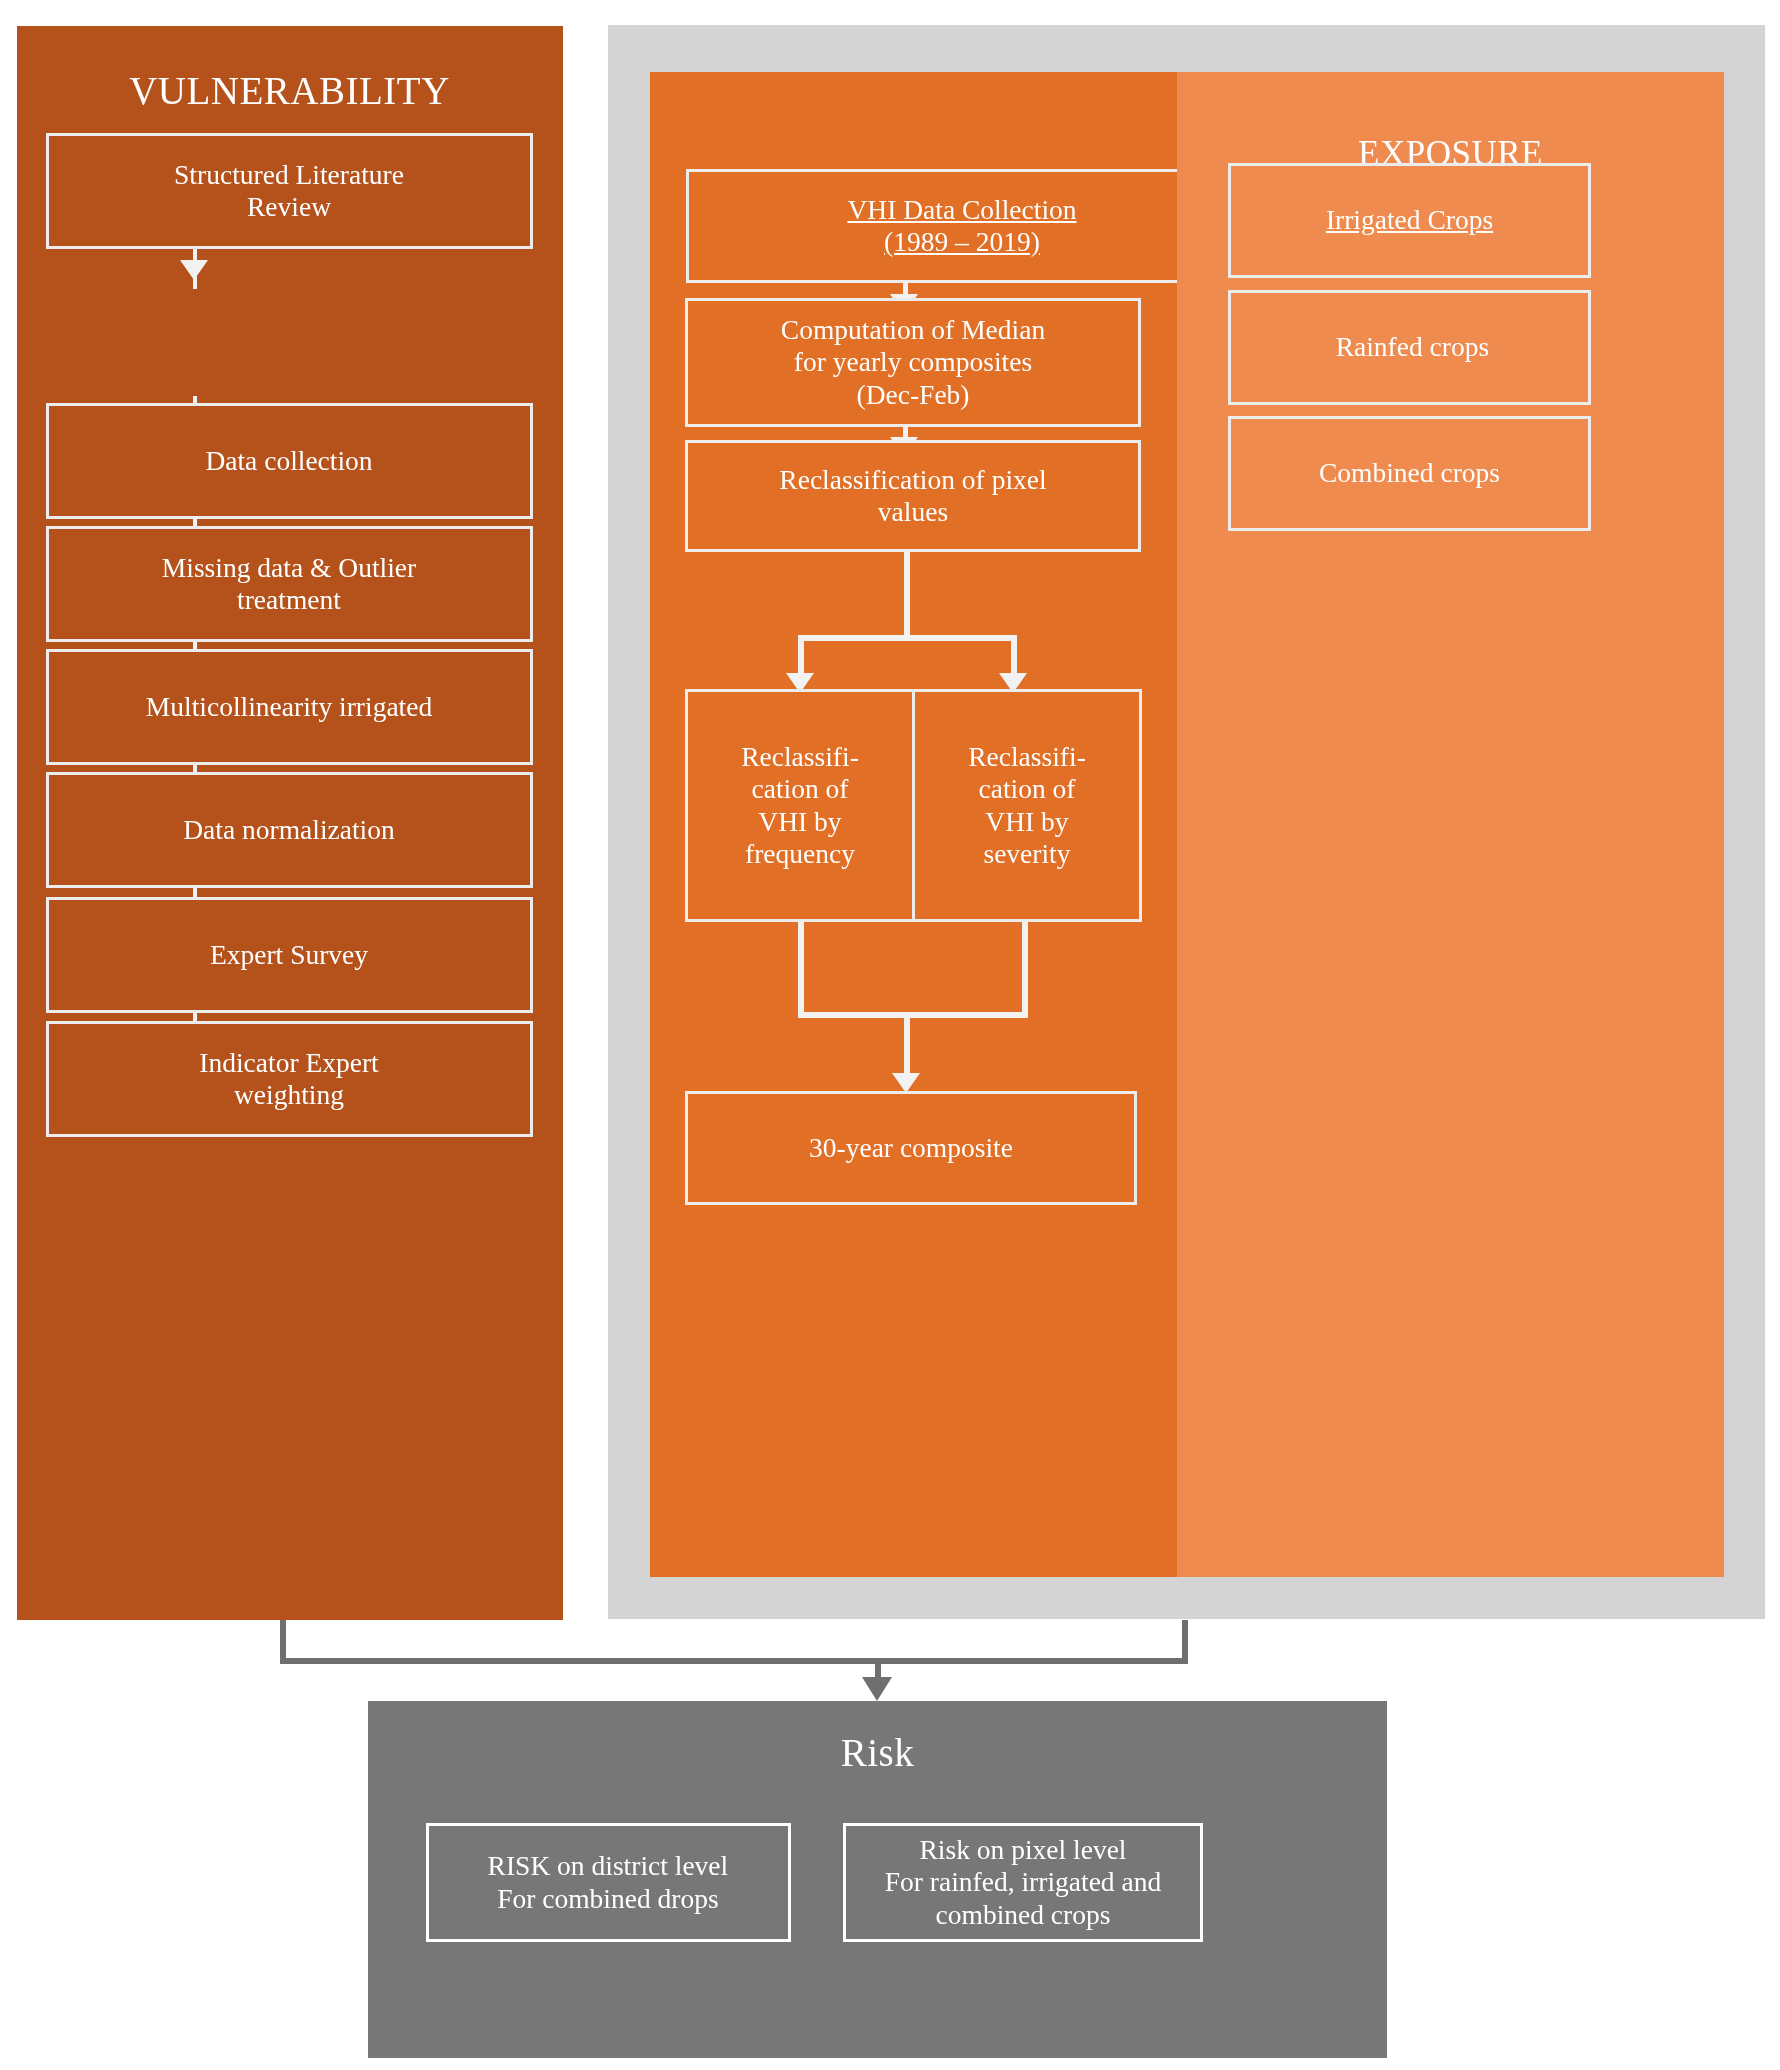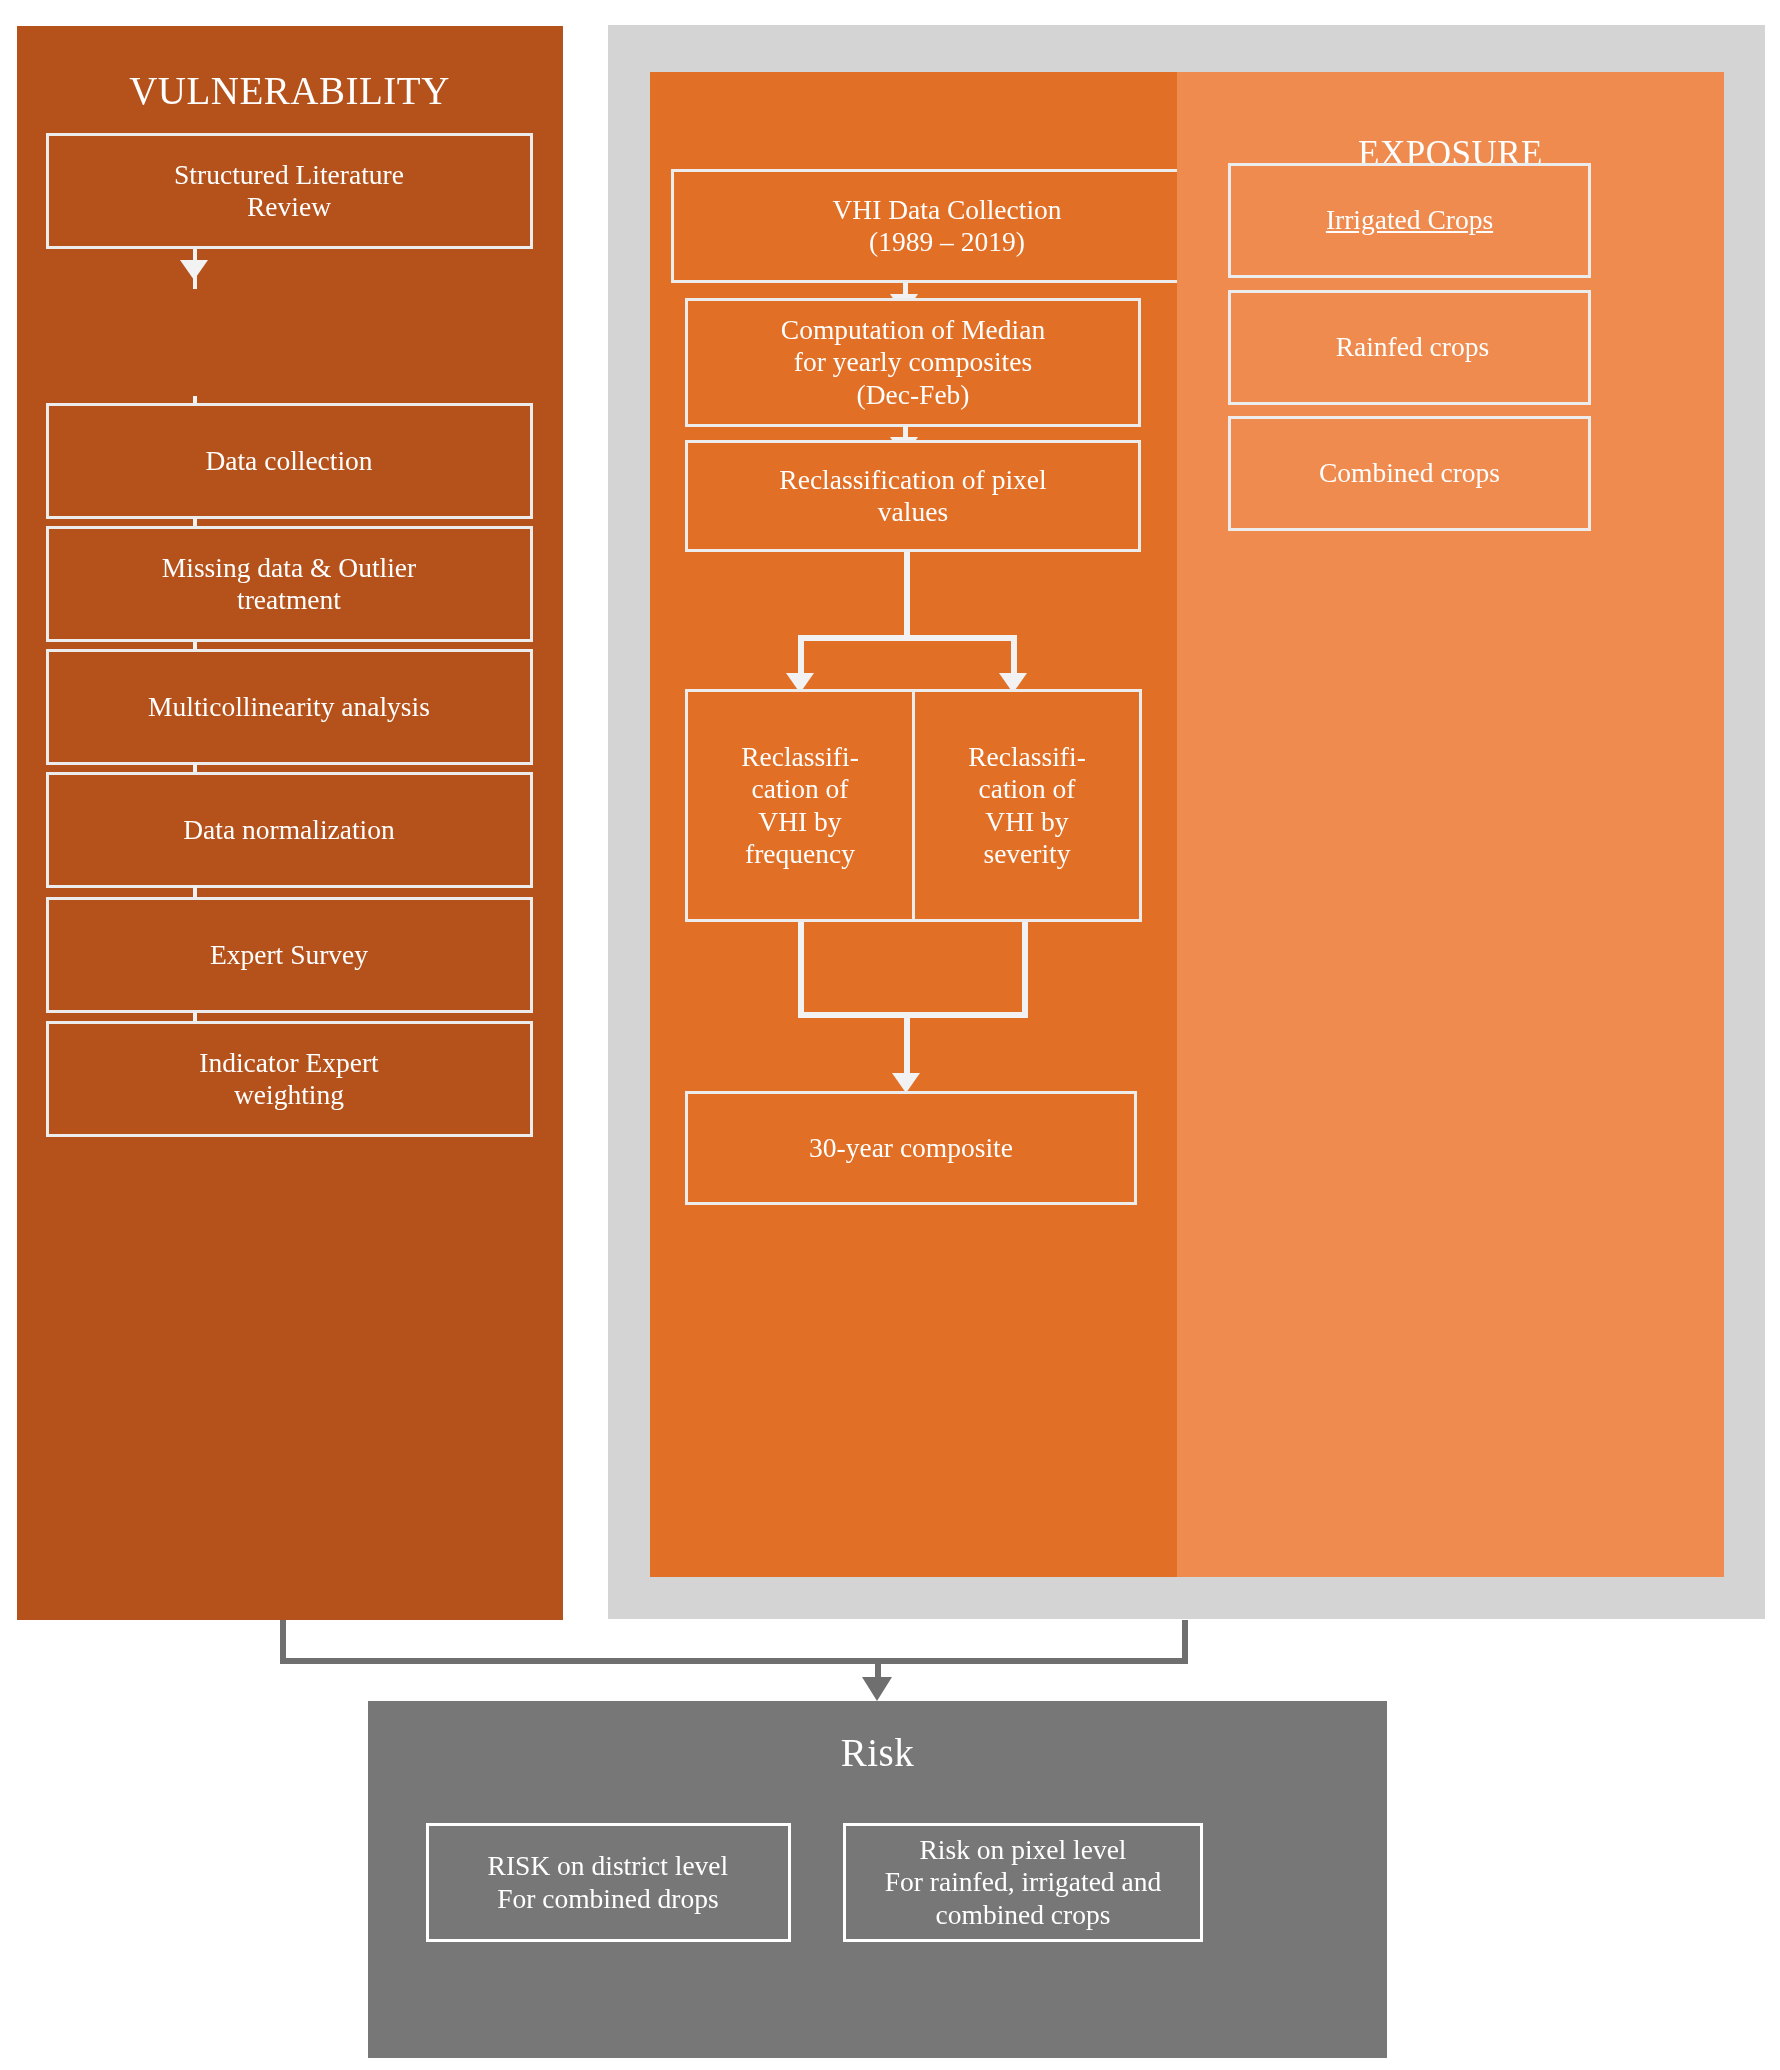--- a/index.html
+++ b/index.html
@@ -127,41 +127,41 @@
 
     <div class="node v" style="left:29px; top:377px; width:487px; height:116px;">Data collection</div>
     <div class="wline" style="left:176px; top:492px; width:4.6px; height:40px;"></div>
     <div class="warrow-head" style="left:163px; top:503px;"></div>
 
     <div class="node v" style="left:29px; top:500px; width:487px; height:116px;">Missing data &amp; Outlier
 treatment</div>
     <div class="wline" style="left:176px; top:616px; width:4.6px; height:40px;"></div>
     <div class="warrow-head" style="left:163px; top:627px;"></div>
 
-    <div class="node v" style="left:29px; top:623px; width:487px; height:116px;">Multicollinearity analysis</div>
+    <div class="node v" style="left:29px; top:623px; width:487px; height:116px;">Multicollinearity irrigated</div>
     <div class="wline" style="left:176px; top:738px; width:4.6px; height:40px;"></div>
     <div class="warrow-head" style="left:163px; top:749px;"></div>
 
     <div class="node v" style="left:29px; top:746px; width:487px; height:116px;">Data normalization</div>
     <div class="wline" style="left:176px; top:861px; width:4.6px; height:40px;"></div>
     <div class="warrow-head" style="left:163px; top:872px;"></div>
 
     <div class="node v" style="left:29px; top:871px; width:487px; height:116px;">Expert Survey</div>
     <div class="wline" style="left:176px; top:986px; width:4.6px; height:40px;"></div>
     <div class="warrow-head" style="left:163px; top:997px;"></div>
 
     <div class="node v" style="left:29px; top:995px; width:487px; height:116px;">Indicator Expert
 weighting</div>
   </div>
 
   <div class="panel" id="hazard-exposure-frame">
 
     <div class="panel" id="hazard-panel" style="left:42px; top:47px;">
 
-      <div class="node h" style="left:21px; top:97px; width:552px; height:114px;">VHI Data Collection
+      <div class="node h" style="left:36px; top:97px; width:552px; height:114px;text-decoration:underline;">VHI Data Collection
 (1989 – 2019)</div>
       <div class="wline" style="left:253px; top:211px; width:4.6px; height:39px;"></div>
       <div class="warrow-head" style="left:240px; top:222px;"></div>
 
       <div class="node h" style="left:35px; top:226px; width:456px; height:129px;">Computation of Median
 for yearly composites
 (Dec-Feb)</div>
       <div class="wline" style="left:253px; top:354px; width:4.6px; height:39px;"></div>
       <div class="warrow-head" style="left:240px; top:365px;"></div>
 

